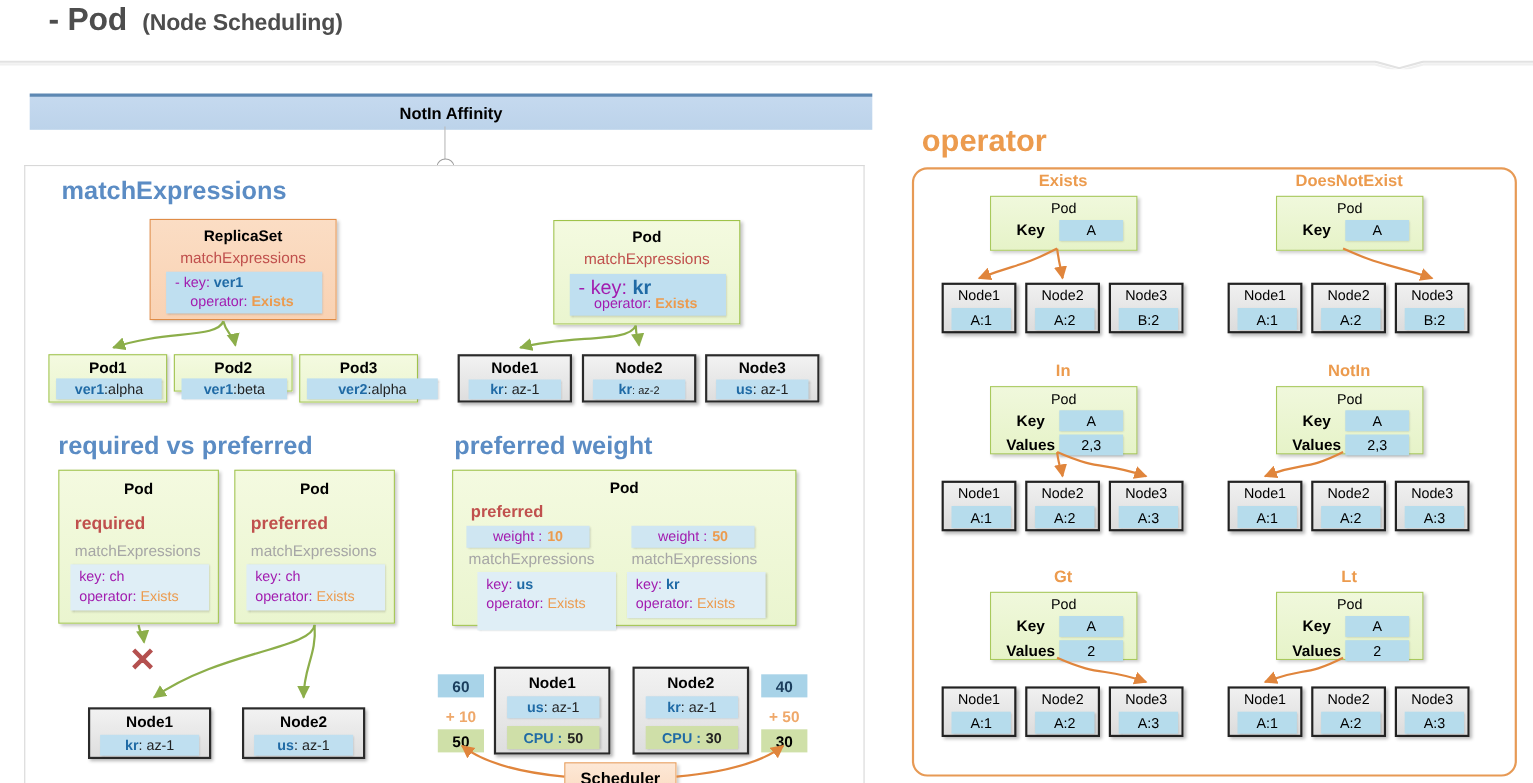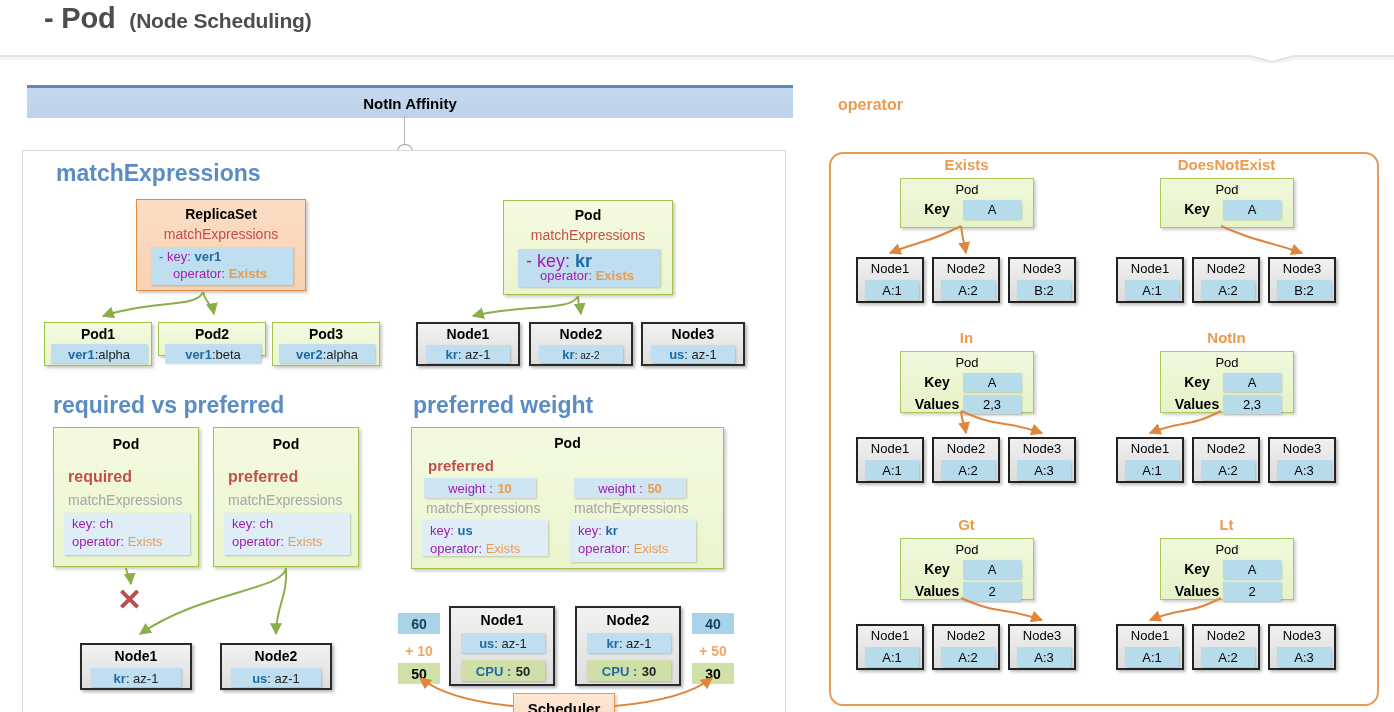--- a/index.html
+++ b/index.html
@@ -78,22 +78,22 @@
   .ttl{position:absolute;font-weight:bold;font-size:14px;color:#000;text-align:center;width:100%;}
   .lbl{position:absolute;white-space:nowrap;}
   .red{color:#c0504d;}
   .orange{color:#ec9b4e;}
   .blue{color:#1f6aa5;}
   .grey{color:#a6a6a6;}
   .k{color:#a21caf;}
   svg.ov{position:absolute;left:0;top:0;width:1394px;height:712px;pointer-events:none;overflow:visible;}
   
   #operator-title{
-    position:absolute;left:838px;top:96px;
-    font-size:16px;font-weight:bold;color:#ec9b4e;
+    position:absolute;left:838px;top:112px;
+    font-size:28px;font-weight:bold;color:#ec9b4e;
   }
   #operator-panel{
     position:absolute;left:829px;top:152px;width:550px;height:554px;
     border:2px solid #e79a55;border-radius:14px;box-sizing:border-box;background:#fff;
   }
   .op-name{
     position:absolute;font-size:15px;font-weight:bold;color:#ec9b4e;
     text-align:center;white-space:nowrap;
   }
   .op-pod{
@@ -178,21 +178,21 @@
   </div>
 </div>
 <div class="gbox" style="left:158px;top:322px;width:108px;height:34px;">
   <div class="ttl" style="top:3px;">Pod2</div>
   <div class="bbox" style="left:6px;top:21px;width:96px;height:19px;">
     <span><span class="blue" style="font-weight:bold;font-size:13px;">ver1</span><span style="font-size:13px;">:beta</span></span>
   </div>
 </div>
 <div class="gbox" style="left:272px;top:322px;width:108px;height:44px;">
   <div class="ttl" style="top:3px;">Pod3</div>
-  <div class="bbox" style="left:6px;top:21px;width:96px;height:19px;align-items:flex-end;">
+  <div class="bbox" style="left:6px;top:21px;width:119px;height:19px;align-items:flex-end;">
     <span><span class="blue" style="font-weight:bold;font-size:13px;">ver2</span><span style="font-size:13px;">:alpha</span></span>
   </div>
 </div>
 
 <div class="gbox" style="left:503px;top:200px;width:170px;height:95px;">
   <div class="ttl" style="top:6px;">Pod</div>
   <div class="lbl red" style="left:0;top:26px;width:100%;text-align:center;font-size:14px;">matchExpressions</div>
   <div class="bbox" style="left:14px;top:48px;width:142px;height:38px;display:block;">
     <div class="lbl" style="left:8px;top:2px;font-size:18px;">
       <span class="k">- key:</span>
@@ -264,21 +264,21 @@
 </div>
 
 <div class="gbox" style="left:411px;top:427px;width:313px;height:142px;">
   <div class="ttl" style="top:7px;">Pod</div>
   <div class="lbl red" style="left:16px;top:29px;font-size:15px;font-weight:bold;">preferred</div>
 
   <div class="bbox" style="left:12px;top:50px;width:112px;height:20px;background:#cfe6f2;">
     <span><span class="k" style="font-size:13px;">weight :</span>&nbsp;<span class="orange" style="font-weight:bold;font-size:13px;">10</span></span>
   </div>
   <div class="lbl grey" style="left:14px;top:72px;font-size:14px;">matchExpressions</div>
-  <div class="bbox" style="left:10px;top:92px;width:126px;height:36px;display:block;background:#dfeef6;">
+  <div class="bbox" style="left:22px;top:92px;width:126px;height:53px;display:block;background:#dfeef6;">
     <div class="lbl" style="left:8px;top:3px;font-size:13px;">
       <span class="k">key:</span>
       <span class="blue" style="font-weight:bold;">us</span>
     </div>
     <div class="lbl" style="left:8px;top:21px;font-size:13px;">
       <span class="k">operator:</span>
       <span class="orange">Exists</span>
     </div>
   </div>
 

